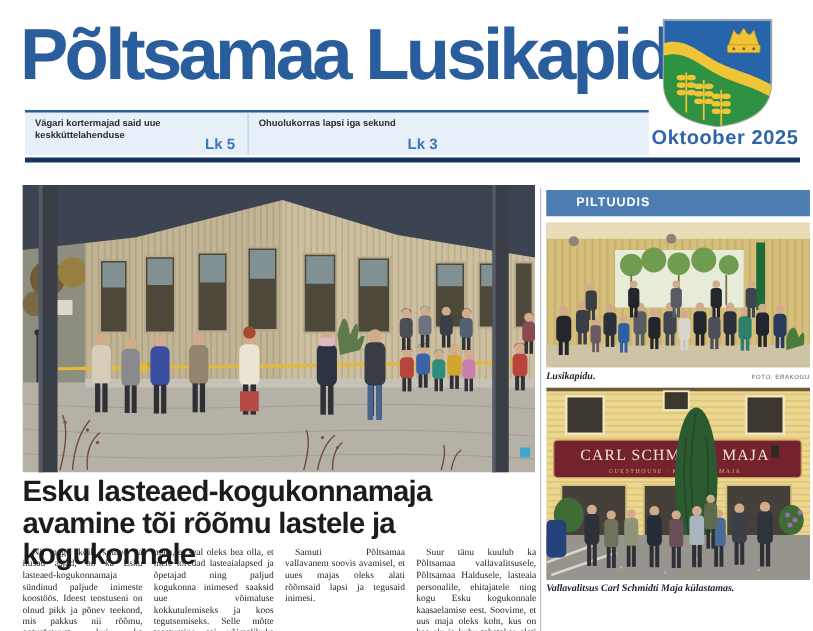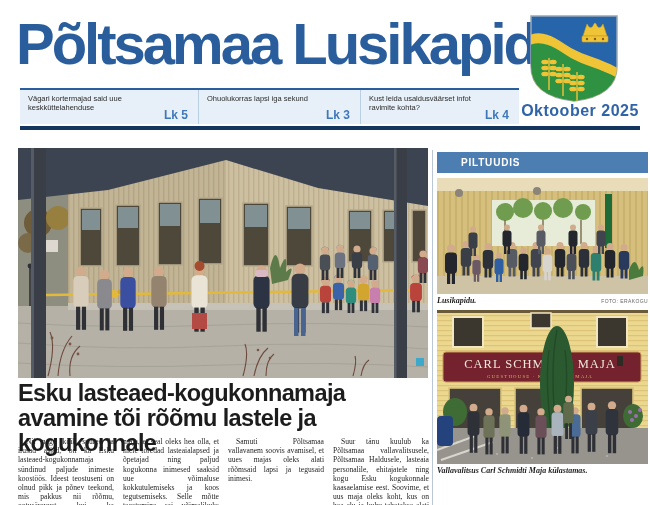--- a/index.html
+++ b/index.html
@@ -22,21 +22,21 @@
   .teasers{
     position:absolute;left:20px;top:88px;width:499px;height:34px;
     background:#e7f0f8;border-top:2px solid #2a5d9c;
     display:flex;
   }
   .teaser{
     position:relative;padding:4px 8px 2px 8px;box-sizing:border-box;
   }
   .teaser + .teaser{border-left:1px solid #b9cfe3;}
   .teaser-text{
-    font-size:7.5px;line-height:9px;color:#2c2c2c;font-weight:normal;
+    font-size:7.5px;line-height:9px;color:#2c2c2c;font-weight:bold;
     max-width:118px;
   }
   .teaser-page{
     position:absolute;right:10px;bottom:2px;
     font-size:12px;font-weight:bold;color:#3f78ba;
   }
   .rule-navy{
     position:absolute;left:20px;top:126px;width:620px;height:4px;background:#14365e;
   }
   
@@ -138,24 +138,20 @@
 
 <div class="teasers">
   <div class="teaser" style="width:178px;">
     <div class="teaser-text">Vägari kortermajad said uue keskküttelahenduse</div>
     <div class="teaser-page">Lk 5</div>
   </div>
   <div class="teaser" style="width:162px;">
     <div class="teaser-text">Ohuolukorras lapsi iga sekund</div>
     <div class="teaser-page">Lk 3</div>
   </div>
-  <div class="teaser" style="width:159px;">
-    <div class="teaser-text">Kust leida usaldusväärset infot ravimite kohta?</div>
-    <div class="teaser-page">Lk 4</div>
-  </div>
 </div>
 
 <div class="rule-navy"></div>
 
 <svg class="main-photo" viewBox="0 0 410 230" preserveAspectRatio="none">
   <defs>
     <pattern id="wood" width="5" height="12" patternUnits="userSpaceOnUse">
       <rect width="5" height="12" fill="#cdc0a1"></rect>
         <rect width="1.4" height="12" fill="#bcae8e"></rect>
     </pattern>

